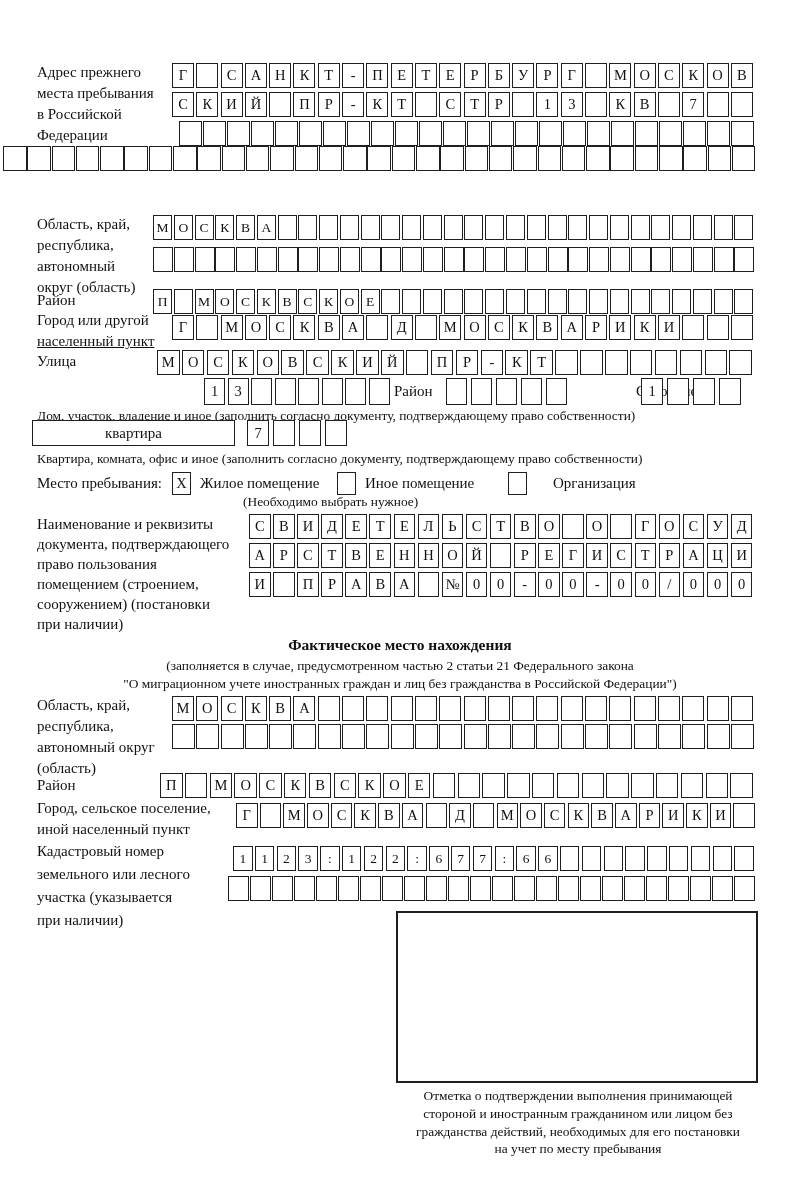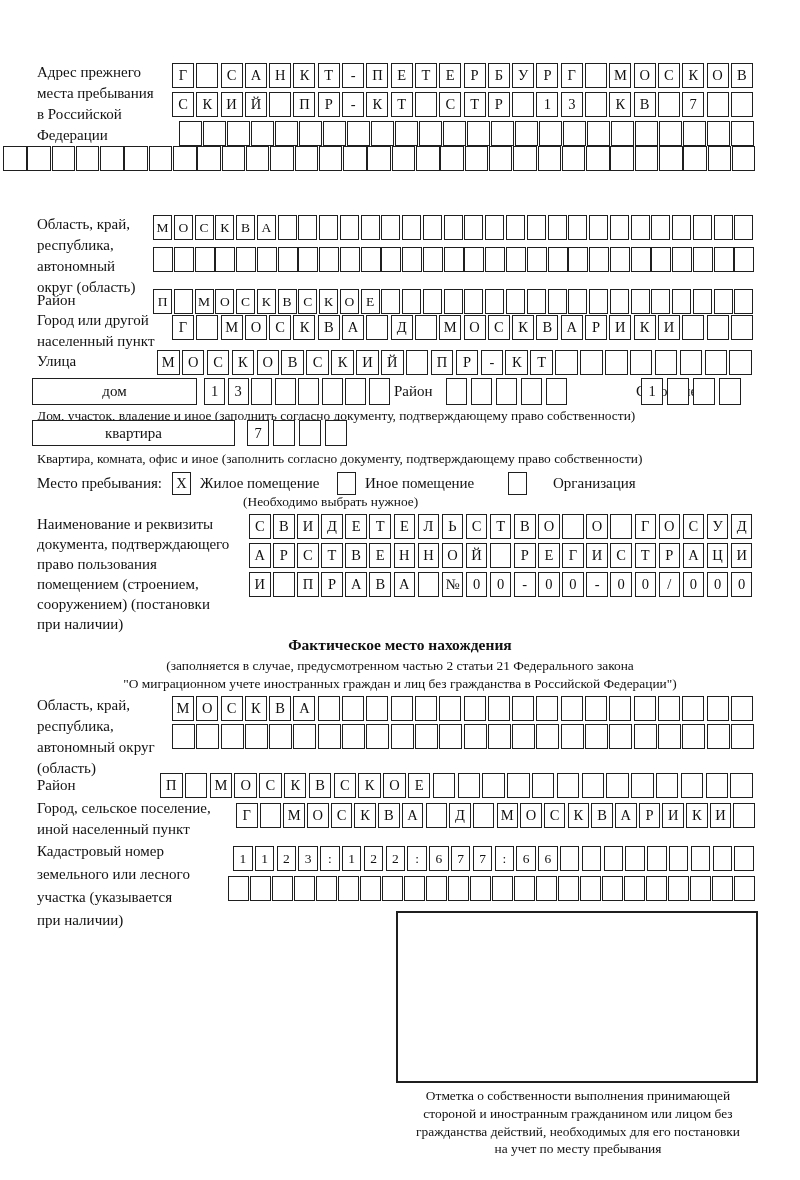--- a/index.html
+++ b/index.html
@@ -34,27 +34,24 @@
 
 
   <div class="t" style="left:37px;top:216px;">Область, край,</div>
   <div class="t" style="left:37px;top:237px;">республика,</div>
   <div class="t" style="left:37px;top:258px;">автономный</div>
   <div class="t" style="left:37px;top:279px;">округ (область)</div>
 
   <div class="t" style="left:37px;top:292px;">Район</div>
 
   <div class="t" style="left:37px;top:312px;">Город или другой</div>
-  <div class="t" style="left:37px;top:333px;">населенный пункт</div>
+  <div class="t" style="left:37px;top:333px;text-decoration:underline;">населенный пункт</div>
 
   <div class="t" style="left:37px;top:353px;">Улица</div>
 
-  <div class="rect" style="left:32px;top:378px;width:165px;height:27px;">
-    <span>дом</span>
-  </div>
   <div class="t" style="left:394px;top:383px;">Район</div>
   <div class="t" style="left:608px;top:383px;margin-left:28px;">Строение</div>
   <div class="t small" style="left:37px;top:408px;">Дом, участок, владение и иное (заполнить согласно документу, подтверждающему право собственности)</div>
 
   <div class="rect" style="left:32px;top:420px;width:203px;height:26px;">
     <span>квартира</span>
   </div>
   <div class="t small" style="left:37px;top:451px;">Квартира, комната, офис и иное (заполнить согласно документу, подтверждающему право собственности)</div>
 
   <div class="t" style="left:37px;top:475px;">Место пребывания:</div>
@@ -87,21 +84,21 @@
   <div class="t" style="left:37px;top:800px;">Город, сельское поселение,</div>
   <div class="t" style="left:37px;top:821px;">иной населенный пункт</div>
 
   <div class="t" style="left:37px;top:843px;">Кадастровый номер</div>
   <div class="t" style="left:37px;top:866px;">земельного или лесного</div>
   <div class="t" style="left:37px;top:889px;">участка (указывается</div>
   <div class="t" style="left:37px;top:912px;">при наличии)</div>
 
   <div class="bigbox" style="left:396px;top:911px;width:362px;height:172px;"></div>
   <div class="caption">
-    <div>Отметка о собственности выполнения принимающей</div>
+    <div>Отметка о подтверждении выполнения принимающей</div>
     <div>стороной и иностранным гражданином или лицом без</div>
     <div>гражданства действий, необходимых для его постановки</div>
     <div>на учет по месту пребывания</div>
   </div>
 
   <div id="cells-layer">
       <div class="cellrow" style="left: 172px; top: 63px;">
         <span class="cell" style="width: 22px; height: 25px; margin-right: 2.3px;">Г</span>
         <span class="cell" style="width: 22px; height: 25px; margin-right: 2.3px;"></span>
         <span class="cell" style="width: 22px; height: 25px; margin-right: 2.3px;">С</span>

